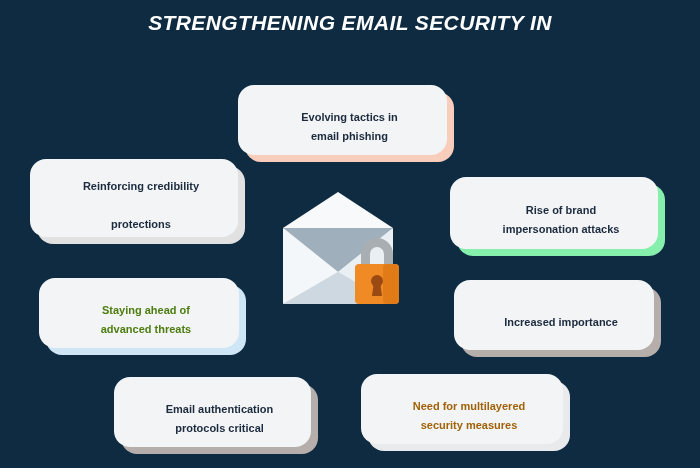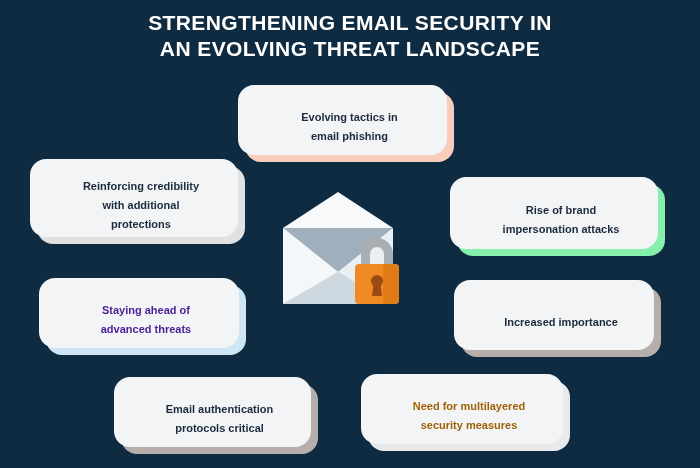--- a/index.html
+++ b/index.html
@@ -27,21 +27,21 @@
     top: 10px;
     width: 700px;
     text-align: center;
     color: #ffffff;
     font-size: 21px;
     font-weight: bold;
     letter-spacing: 0.4px;
     line-height: 26px;
     text-transform: uppercase;
   }
-  #title .line { display: block; }
+  #title .line { display: block; font-style: italic; }
 
   
   .node {
     position: absolute;
     box-sizing: border-box;
     border-radius: 16px;
     display: flex;
     align-items: center;
     justify-content: center;
     text-align: center;
@@ -77,46 +77,45 @@
   }
   #envelope svg { display: block; }
 </style>
 </head>
 <body>
 
 <div id="canvas" style="background: rgb(14, 43, 65);">
 
   <div id="title" style="color: rgb(255, 255, 255);">
     <span class="line">STRENGTHENING EMAIL SECURITY IN</span>
-    <span class="line">AN EVOLVING THREAT LANDSCAPE</span>
   </div>
 
   <div class="node" style="left: 245px; top: 92px; width: 209px; height: 70px; background: rgb(249, 205, 187); color: rgb(27, 42, 61);">
     <span class="label">
       <span class="line">Evolving tactics in</span><br>
       <span class="line">email phishing</span>
     </span>
   </div>
 
   <div class="node" style="left: 37px; top: 166px; width: 208px; height: 78px; background: rgb(225, 225, 225); color: rgb(27, 42, 61);">
     <span class="label">
       <span class="line">Reinforcing credibility</span><br>
-      <span class="line">with additional</span><br>
+      <br>
       <span class="line">protections</span>
     </span>
   </div>
 
   <div class="node" style="left: 457px; top: 184px; width: 208px; height: 72px; background: #86efac; color: rgb(27, 42, 61);">
     <span class="label">
       <span class="line">Rise of brand</span><br>
       <span class="line">impersonation attacks</span>
     </span>
   </div>
 
-  <div class="node" style="left: 46px; top: 285px; width: 200px; height: 70px; background: rgb(207, 230, 247); color: #4c1d95;">
+  <div class="node" style="left: 46px; top: 285px; width: 200px; height: 70px; background: rgb(207, 230, 247); color: #4d7c0f;">
     <span class="label">
       <span class="line">Staying ahead of</span><br>
       <span class="line">advanced threats</span>
     </span>
   </div>
 
   <div class="node" style="left: 461px; top: 287px; width: 200px; height: 70px; background: rgb(181, 174, 170); color: rgb(27, 42, 61);">
     <span class="label">
       <span class="line">Increased importance</span><br>
     </span>

